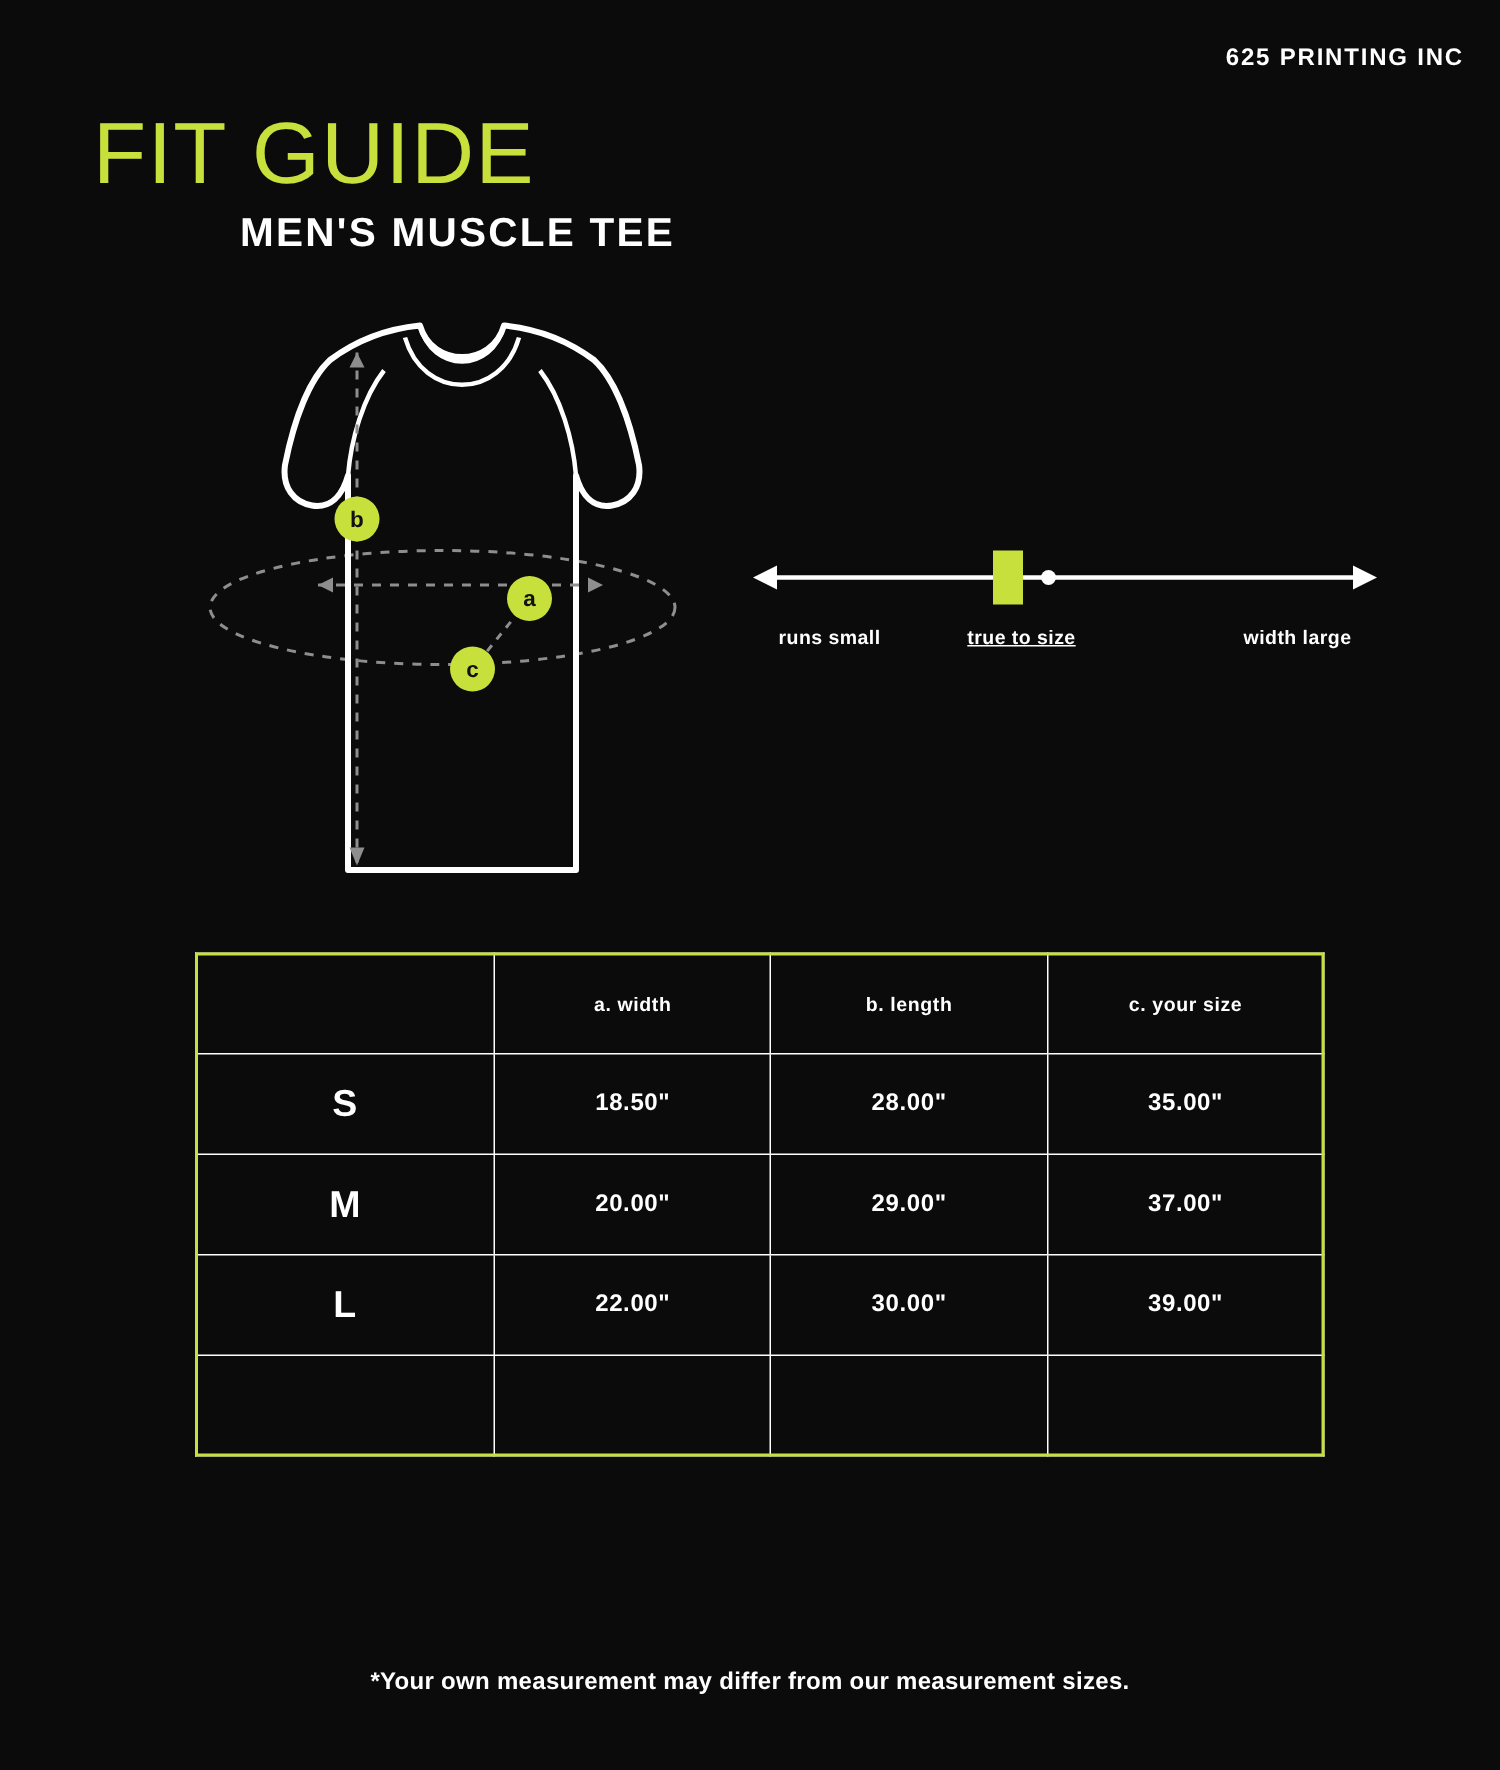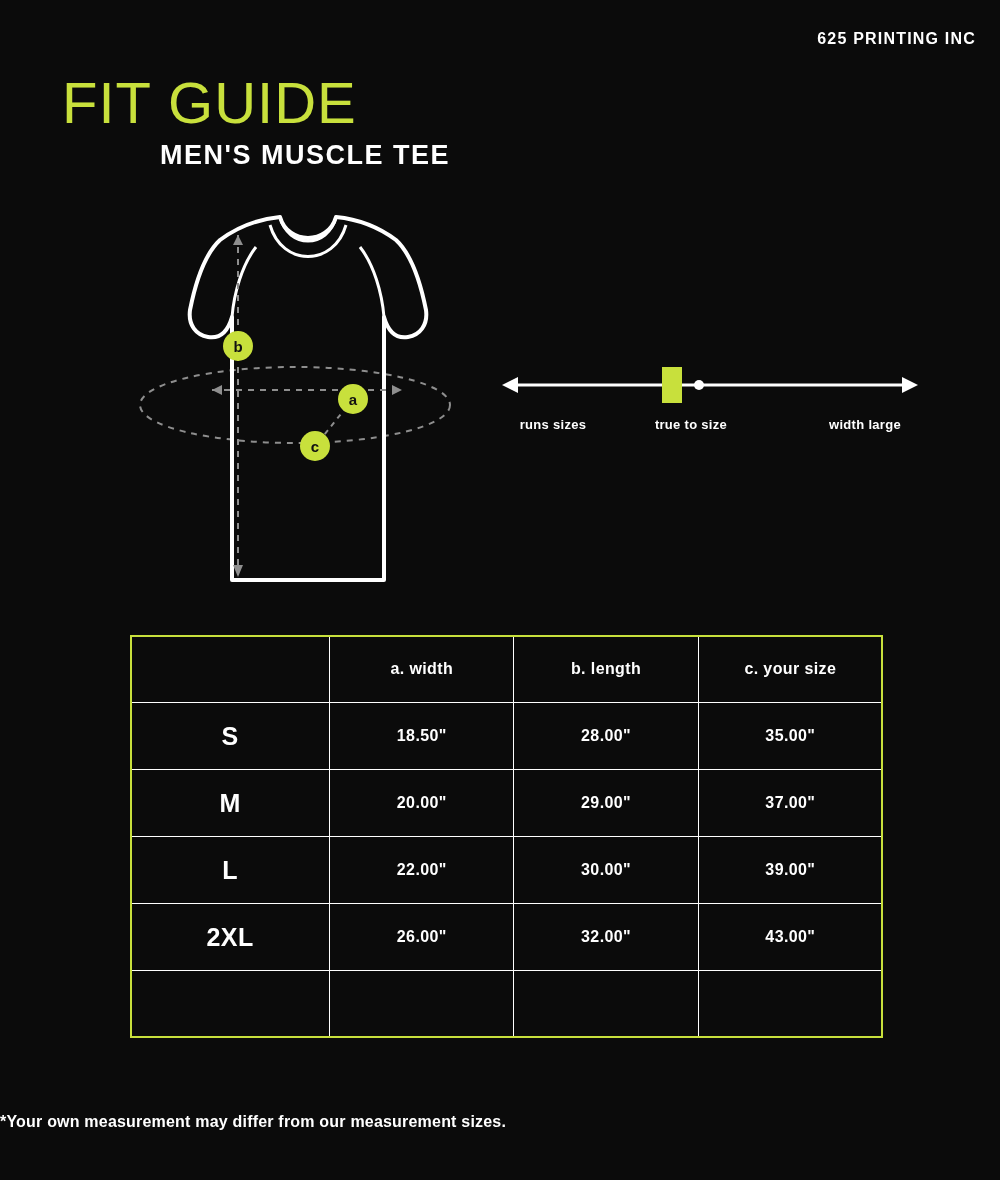--- a/index.html
+++ b/index.html
@@ -84,21 +84,21 @@
   .fs-label {
     position: absolute;
     font-size: 13px;
     font-weight: bold;
     color: #ffffff;
     text-align: center;
     line-height: 15px;
     letter-spacing: .3px;
   }
   .fs-left  { left: 8px;  top: 62px; width: 90px; }
-  .fs-mid   { left: 146px; top: 62px; width: 90px; }
+  .fs-mid   { left: 136px; top: 62px; width: 90px; text-decoration: underline; }
   .fs-right { left: 320px; top: 62px; width: 90px; }
 
   
   .table-wrap {
     position: absolute;
     left: 130px;
     top: 635px;
     width: 753px;
   }
   table.size-table {
@@ -107,21 +107,21 @@
     table-layout: fixed;
   }
   table.size-table td, table.size-table th {
     border: 1px solid #ffffff;
     height: 66px;
     text-align: center;
     vertical-align: middle;
     padding: 0;
   }
   table.size-table th {
-    font-size: 16px;
+    font-size: 13px;
     font-weight: bold;
     letter-spacing: .4px;
     color: #ffffff;
   }
   td.size-label {
     font-size: 25px;
     font-weight: bold;
     letter-spacing: .5px;
   }
   td.val {
@@ -140,20 +140,21 @@
   .col-0 { width: 26.5%; }
   .col-1 { width: 24.5%; }
   .col-2 { width: 24.5%; }
   .col-3 { width: 24.5%; }
 
   .footnote {
     position: absolute;
     left: 0;
     right: 0;
     top: 1113px;
+    text-align: center;
     font-size: 16px;
     font-weight: bold;
     letter-spacing: .2px;
     color: #ffffff;
   }
 </style>
 </head>
 <body>
 
 <div class="brand">625 PRINTING INC</div>
@@ -192,21 +193,21 @@
 </div>
 
 <div class="fitscale">
   <svg width="420" height="60" viewBox="0 0 420 60">
     <line x1="14" y1="30" x2="406" y2="30" stroke="#ffffff" stroke-width="3"></line>
     <polygon points="2,30 18,22 18,38" fill="#ffffff"></polygon>
     <polygon points="418,30 402,22 402,38" fill="#ffffff"></polygon>
     <rect x="162" y="12" width="20" height="36" fill="#c8e03c"></rect>
     <circle cx="199" cy="30" r="5" fill="#ffffff"></circle>
   </svg>
-  <div class="fs-label fs-left">runs sizes</div>
+  <div class="fs-label fs-left">runs small</div>
   <div class="fs-label fs-mid">true to size</div>
   <div class="fs-label fs-right">width large</div>
 </div>
 
 <div class="table-wrap">
   <table class="size-table">
     <thead>
       <tr>
         <th class="col-0"></th>
         <th class="col-1">a. width</th>
@@ -227,26 +228,20 @@
         <td class="val">29.00"</td>
         <td class="val">37.00"</td>
       </tr>
       <tr>
         <td class="size-label">L</td>
         <td class="val">22.00"</td>
         <td class="val">30.00"</td>
         <td class="val">39.00"</td>
       </tr>
       <tr>
-        <td class="size-label">2XL</td>
-        <td class="val">26.00"</td>
-        <td class="val">32.00"</td>
-        <td class="val">43.00"</td>
-      </tr>
-      <tr>
         <td class="size-label"></td>
         <td class="val"></td>
         <td class="val"></td>
         <td class="val"></td>
       </tr>
     </tbody>
   </table>
 </div>
 
 <div class="footnote">*Your own measurement may differ from our measurement sizes.</div>

